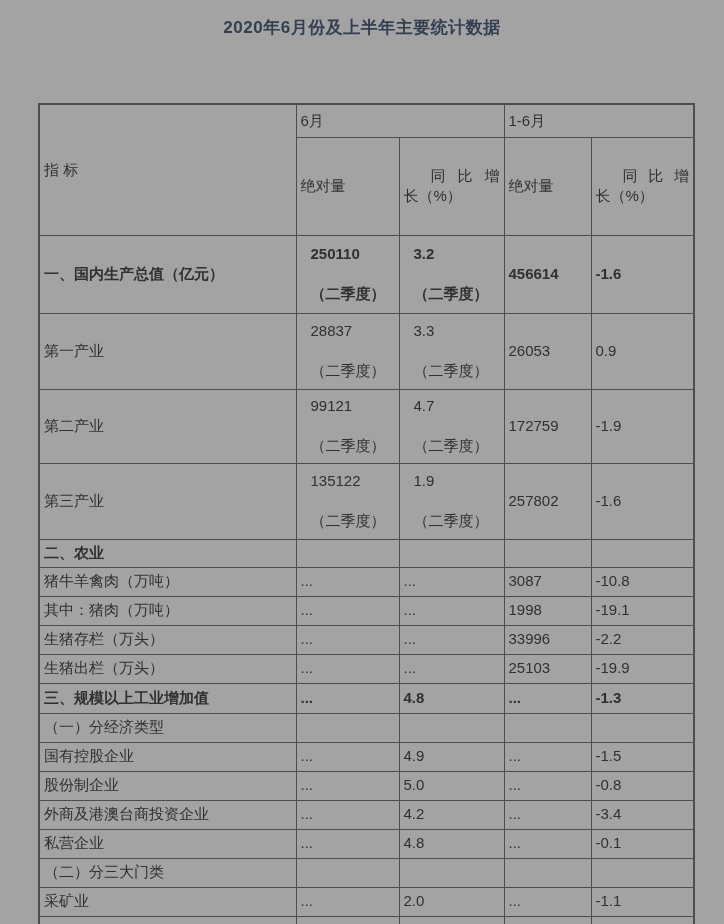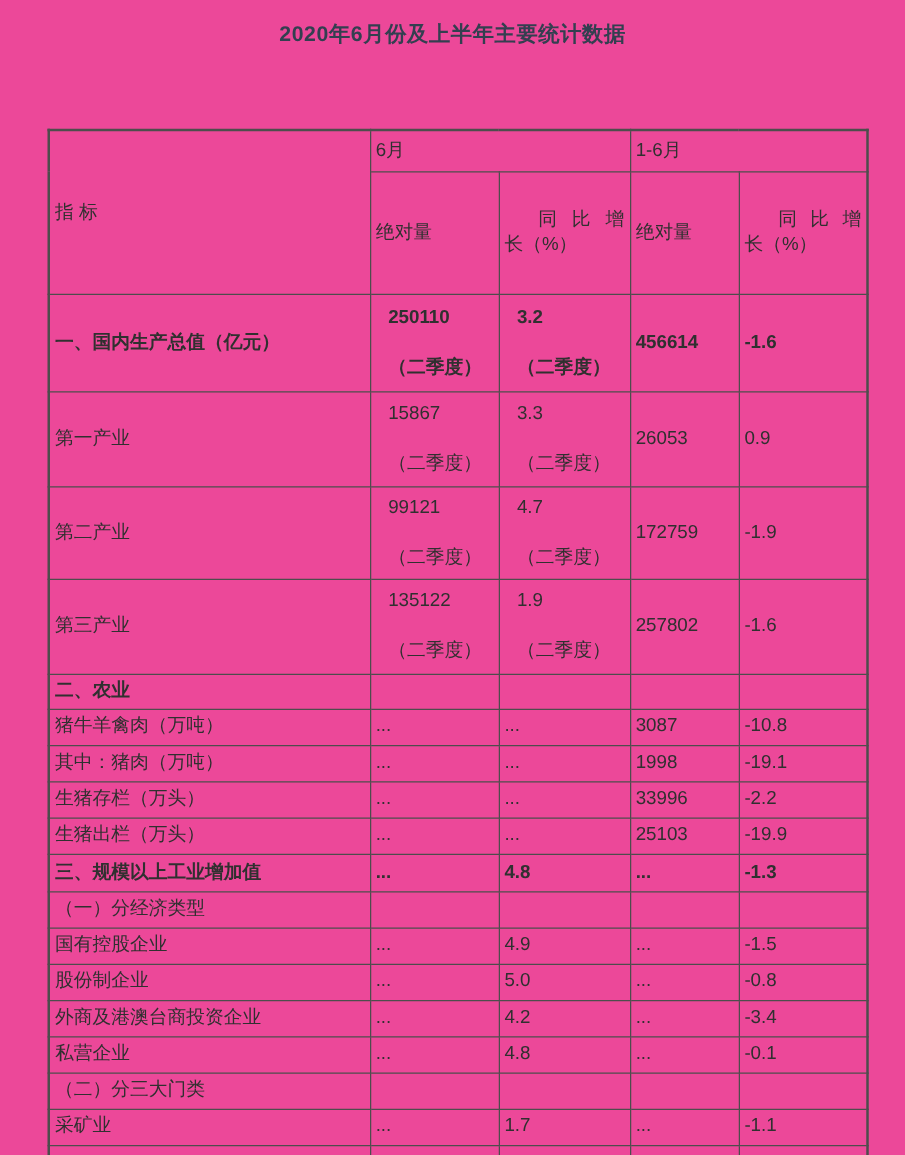--- a/index.html
+++ b/index.html
@@ -2,21 +2,21 @@
 <html><head>
 <meta charset="utf-8">
 <style>
   * { box-sizing: border-box; }
   html, body { margin: 0; padding: 0; background: #ffffff; }
   .page {
     position: relative;
     width: 724px;
     height: 924px;
     overflow: hidden;
-    background: #ec4899;
+    background: #a3a3a3;
     font-family: "Liberation Sans", sans-serif;
     color: #303030;
   }
   .title {
     position: absolute;
     top: 16px;
     left: 0;
     width: 100%;
     text-align: center;
     font-size: 17px;
@@ -118,21 +118,21 @@
           </div>
         </td>
         <td>456614</td>
         <td>-1.6</td>
       </tr>
 
       <tr class="h76">
         <td>第一产业</td>
         <td>
           <div class="stack">
-            <div>15867</div>
+            <div>28837</div>
             <div>（二季度）</div>
           </div>
         </td>
         <td>
           <div class="stack">
             <div>3.3</div>
             <div>（二季度）</div>
           </div>
         </td>
         <td>26053</td>
@@ -267,21 +267,21 @@
         <td>（二）分三大门类</td>
         <td></td>
         <td></td>
         <td></td>
         <td></td>
       </tr>
 
       <tr class="h29">
         <td>采矿业</td>
         <td>...</td>
-        <td>1.7</td>
+        <td>2.0</td>
         <td>...</td>
         <td>-1.1</td>
       </tr>
 
       <tr class="hcut">
         <td></td>
         <td></td>
         <td></td>
         <td></td>
         <td></td>

